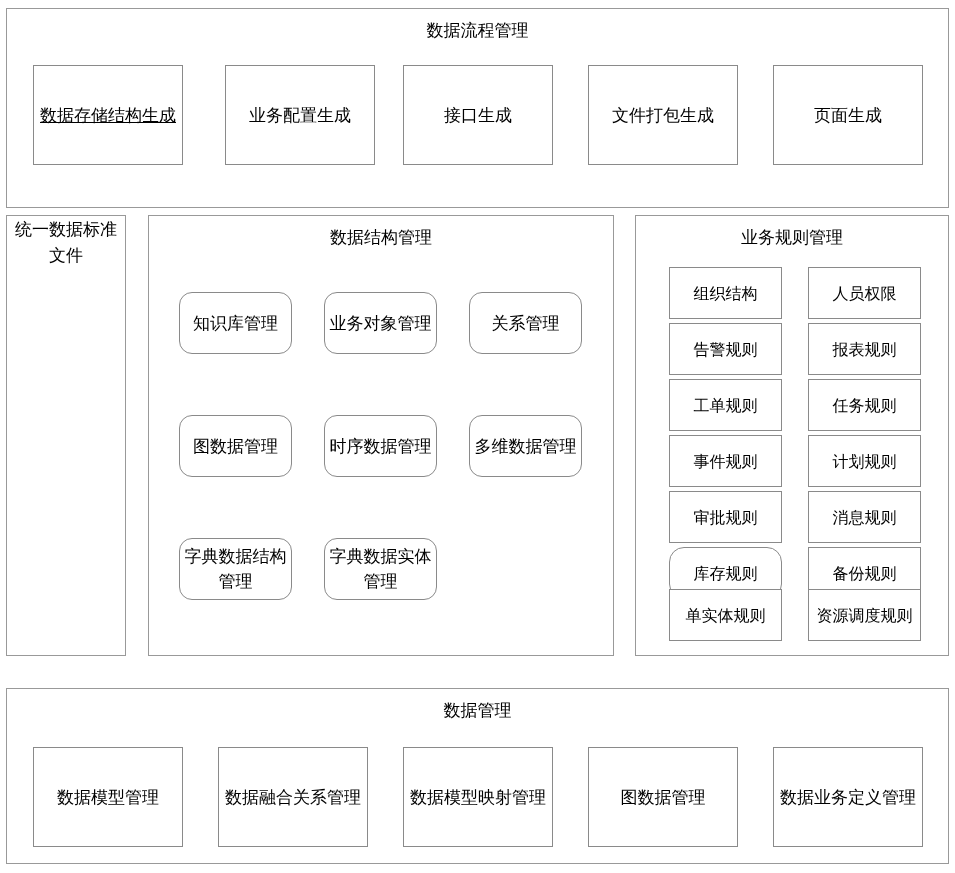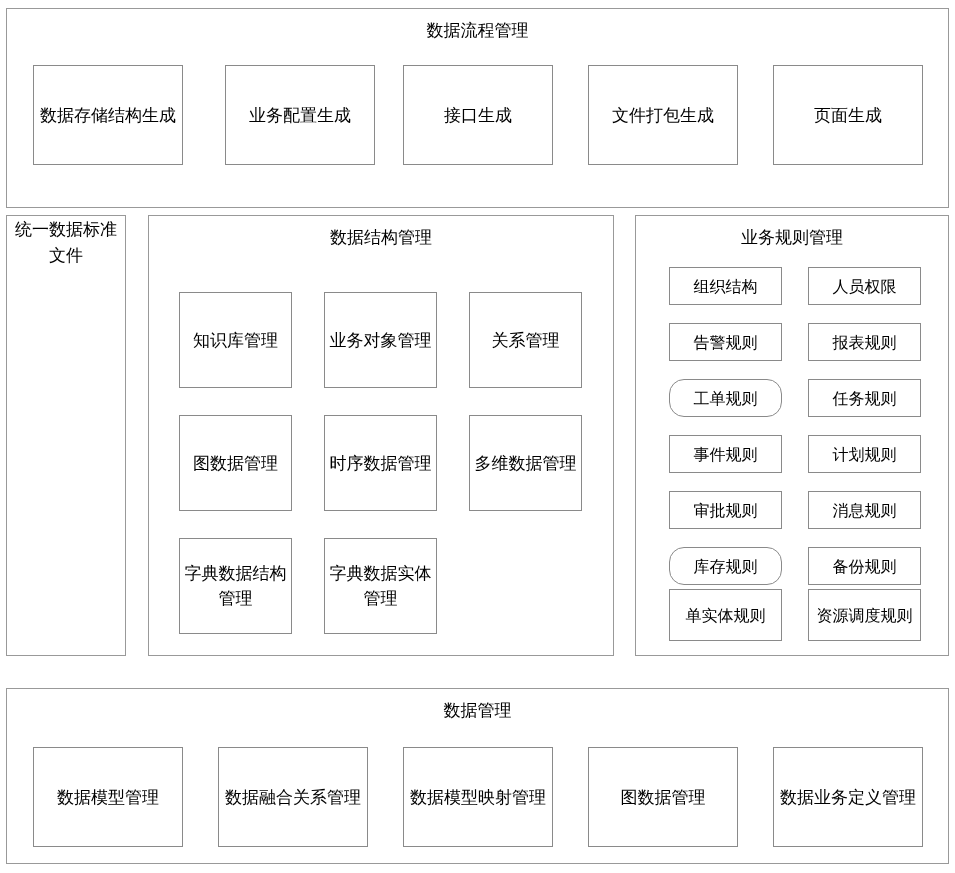--- a/index.html
+++ b/index.html
@@ -83,25 +83,26 @@
     height: 441px;
   }
   #rules-panel {
     left: 635px;
     top: 215px;
     width: 314px;
     height: 441px;
   }
   .struct-box {
     width: 113px;
-    height: 96px;
+    height: 62px;
+    border-radius: 13px;
   }
   .rule-box {
     width: 113px;
-    height: 38px;
+    height: 52px;
   }
   .rule-box.tall {
     height: 52px;
   }
 
   
   #data-panel {
     left: 6px;
     top: 688px;
     width: 943px;
@@ -113,21 +114,21 @@
     width: 150px;
   }
 </style>
 </head>
 <body>
 
 <div id="canvas">
 
   <div class="panel" id="flow-panel">
     <div class="panel-title">数据流程管理</div>
-    <div class="box flow-box" style="left:26px;">数据存储结构生成</div>
+    <div class="box flow-box" style="left:26px;text-decoration:underline;">数据存储结构生成</div>
     <div class="box flow-box" style="left:211px;margin-left:7px;">业务配置生成</div>
     <div class="box flow-box" style="left:396px;">接口生成</div>
     <div class="box flow-box" style="left:581px;">文件打包生成</div>
     <div class="box flow-box" style="left:766px;">页面生成</div>
   </div>
 
   <div class="panel" id="unified-panel">
     <div>统一数据标准文件</div>
   </div>
 
@@ -142,21 +143,21 @@
     <div class="box struct-box" style="left:30px;  top:322px;">字典数据结构管理</div>
     <div class="box struct-box" style="left:175px; top:322px;">字典数据实体管理</div>
   </div>
 
   <div class="panel" id="rules-panel">
     <div class="panel-title">业务规则管理</div>
     <div class="box small rule-box" style="left:33px;  top:51px;">组织结构</div>
     <div class="box small rule-box" style="left:172px; top:51px;">人员权限</div>
     <div class="box small rule-box" style="left:33px;  top:107px;">告警规则</div>
     <div class="box small rule-box" style="left:172px; top:107px;">报表规则</div>
-    <div class="box small rule-box" style="left:33px;  top:163px;border-radius:15px;">工单规则</div>
+    <div class="box small rule-box" style="left:33px;  top:163px;">工单规则</div>
     <div class="box small rule-box" style="left:172px; top:163px;">任务规则</div>
     <div class="box small rule-box" style="left:33px;  top:219px;">事件规则</div>
     <div class="box small rule-box" style="left:172px; top:219px;">计划规则</div>
     <div class="box small rule-box" style="left:33px;  top:275px;">审批规则</div>
     <div class="box small rule-box" style="left:172px; top:275px;">消息规则</div>
     <div class="box small rule-box" style="left:33px;  top:331px;border-radius:15px;">库存规则</div>
     <div class="box small rule-box" style="left:172px; top:331px;">备份规则</div>
     <div class="box small rule-box tall" style="left:33px;  top:373px;">单实体规则</div>
     <div class="box small rule-box tall" style="left:172px; top:373px;">资源调度规则</div>
   </div>

